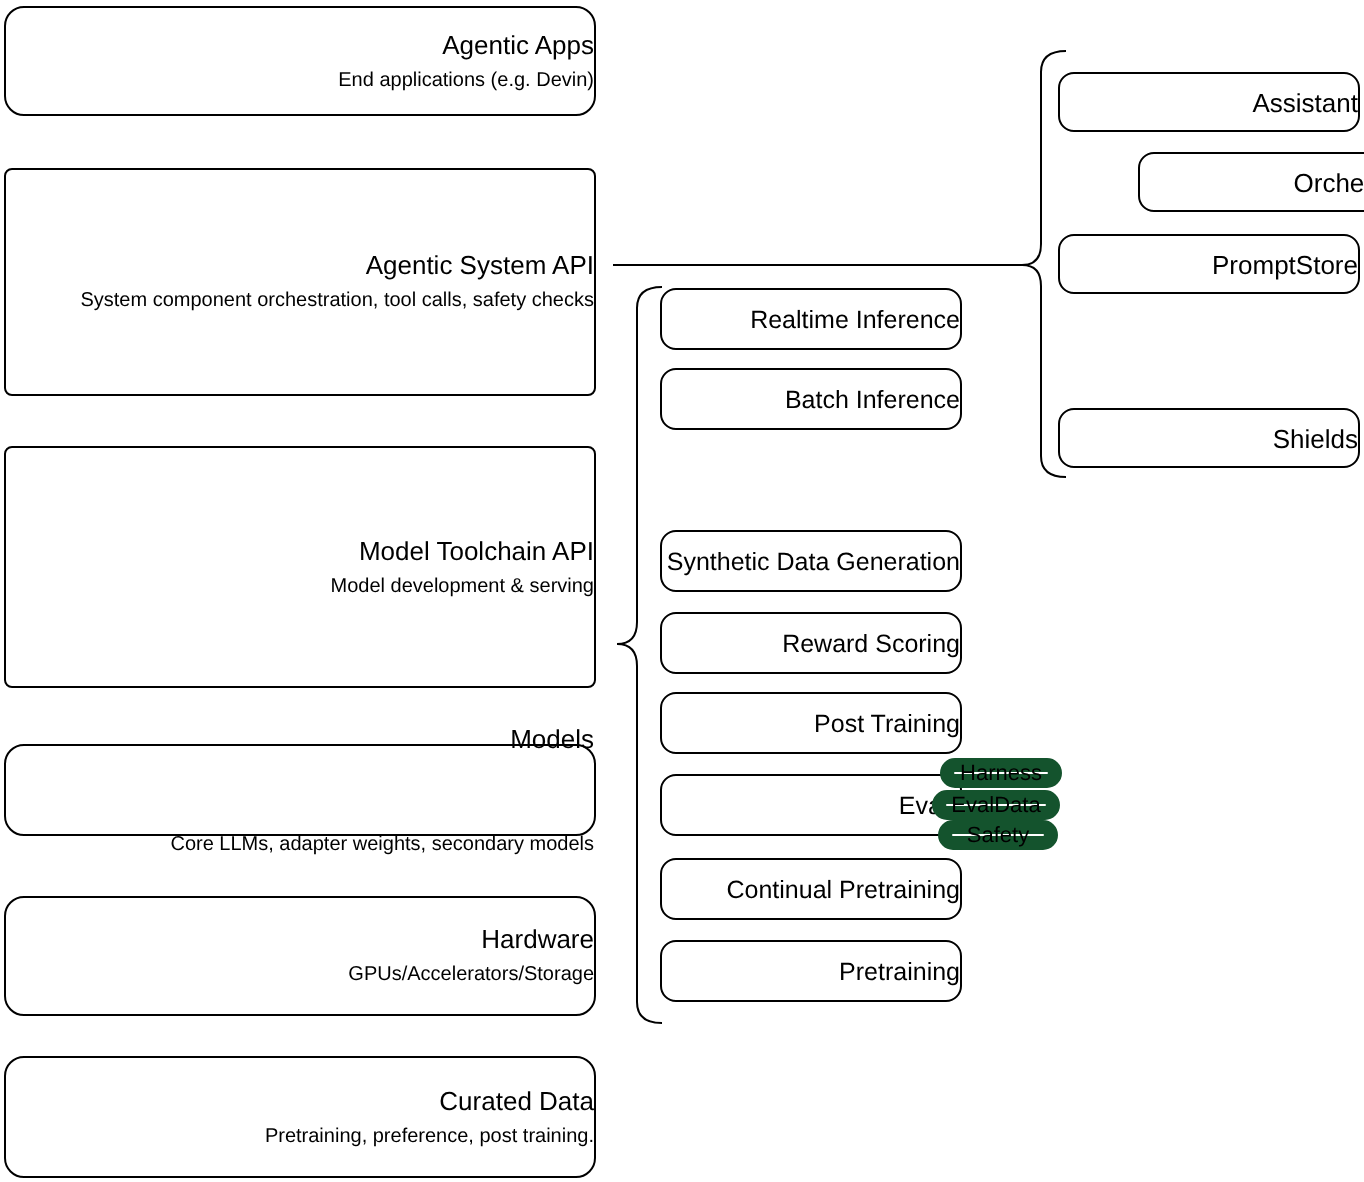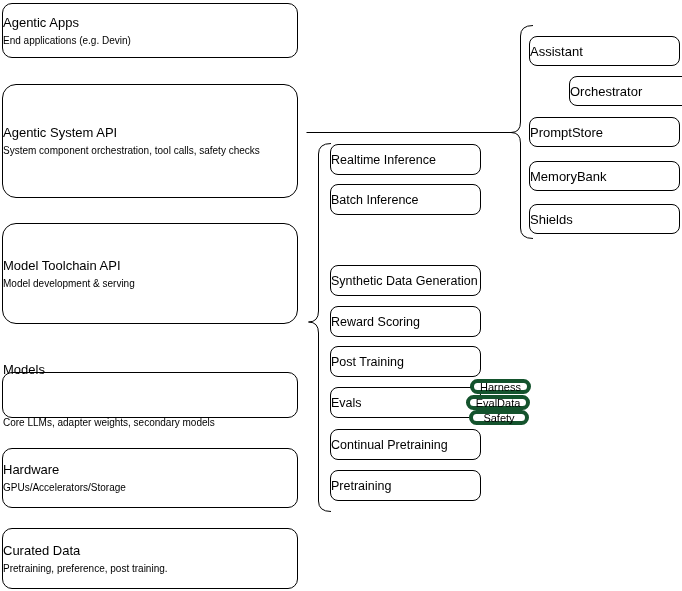--- a/index.html
+++ b/index.html
@@ -12,46 +12,46 @@
     color: #000000;
     overflow: hidden;
   }
   .box {
     position: absolute;
     box-sizing: border-box;
     background: #ffffff;
     border: 1px solid #000000;
     display: flex;
     flex-direction: column;
-    align-items: flex-start;
+    align-items: flex-end;
     justify-content: center;
     text-align: center;
   }
   .lbox { left: 2px; width: 296px; }
   .r10 { border-radius: 10px; }
-  .r18 { border-radius: 14px; }
+  .r18 { border-radius: 4px; }
   .box-title { font-size: 13px; line-height: 16px; }
   .box-subtitle { font-size: 10px; line-height: 13px; margin-top: 3px; }
   .mbox {
     left: 330px; width: 151px; height: 31px;
     border-radius: 8px;
     font-size: 12.5px;
     white-space: nowrap;
   }
   .rbox {
     left: 529px; width: 151px; height: 30px;
     border-radius: 8px;
     font-size: 13px;
     white-space: nowrap;
   }
   .pill {
     position: absolute;
     box-sizing: border-box;
     background: #ffffff;
-    border: 4px solid #14532d;
+    border: 7px solid #14532d;
     border-radius: 8px;
     height: 15px;
     display: flex;
     align-items: center;
     justify-content: center;
     font-size: 11px;
     white-space: nowrap;
     z-index: 3;
   }
   .wires {
@@ -77,21 +77,21 @@
   <div class="box lbox r10" style="top:3px; height:55px;">
     <div class="box-title">Agentic Apps</div>
     <div class="box-subtitle">End applications (e.g. Devin)</div>
   </div>
 
   <div class="box lbox r18" style="top:84px; height:114px;">
     <div class="box-title">Agentic System API</div>
     <div class="box-subtitle">System component orchestration, tool calls, safety checks</div>
   </div>
 
-  <div class="box lbox r18" style="top:223px; height:101px;">
+  <div class="box lbox r18" style="top:223px; height:121px;">
     <div class="box-title">Model Toolchain API</div>
     <div class="box-subtitle">Model development &amp; serving</div>
   </div>
 
   <div class="box lbox r10" style="top:372px; height:46px;gap:35px;">
     <div class="box-title">Models</div>
     <div class="box-subtitle">Core LLMs, adapter weights, secondary models</div>
   </div>
 
   <div class="box lbox r10" style="top:448px; height:60px;">
@@ -141,20 +141,17 @@
 
   <div class="box rbox" style="top:36px;">
     <span>Assistant</span>
   </div>
   <div class="box rbox" style="top:76px;margin-left:40px;">
     <span>Orchestrator</span>
   </div>
   <div class="box rbox" style="top:117px;">
     <span>PromptStore</span>
   </div>
-  <div class="box rbox" style="top:161px;">
-    <span>MemoryBank</span>
-  </div>
   <div class="box rbox" style="top:204px;">
     <span>Shields</span>
   </div>
 
 </div>
 
 </body></html>

